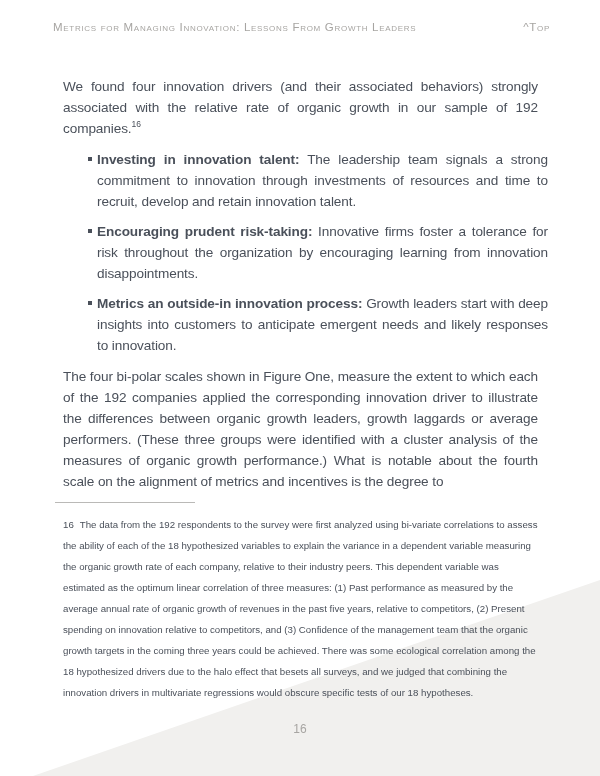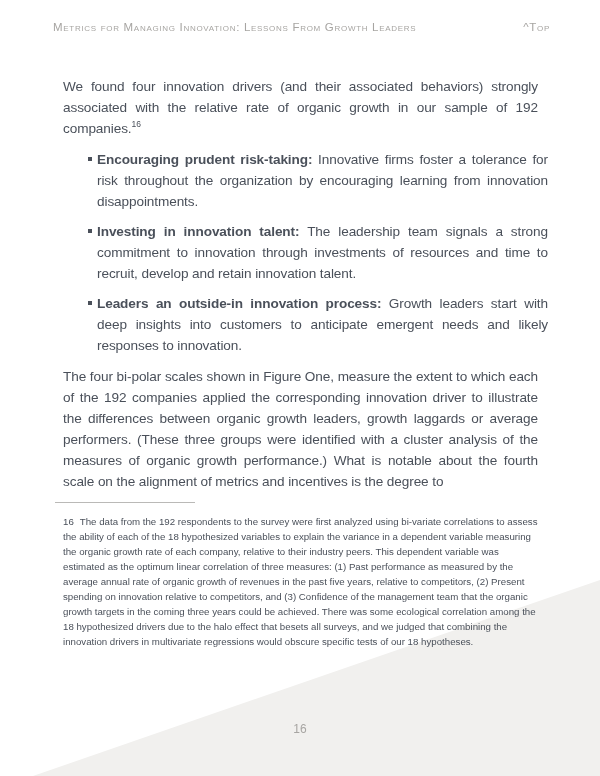--- a/index.html
+++ b/index.html
@@ -46,21 +46,21 @@
 
   .p2 { margin-top: 4px; }
 
   .divider {
     width: 140px; height: 0;
     border-top: 1px solid var(--divider, #bab9b7);
     margin: 9px 0 11px 2px;
   }
 
   .footnote {
-    font-size: 9.7px; line-height: 15px; letter-spacing: 0;
+    font-size: 9.7px; line-height: 21px; letter-spacing: 0;
     text-align: left !important;
     color: var(--body-text, #4a505a);
     position: relative; z-index: 1;
   }
   .fn-num { margin-right: 6px; }
 
   .page-number {
     position: absolute; top: 722px; left: 0; width: 100%;
     text-align: center; font-size: 12px;
     color: var(--muted-text, #a7a5a2); z-index: 1;
@@ -78,31 +78,31 @@
     <a class="top-link">^Top</a>
   </div>
 
   <div class="content">
 
     <p class="intro"><span>We found four innovation drivers (and their associated behaviors) strongly associated with the relative rate of organic growth in our sample of 192 companies.</span><sup class="fn-ref">16</sup></p>
 
     <ul class="bullets">
       <li>
         <span class="bullet-marker"></span>
+        <span class="lead">Investing in innovation talent:</span>
+        <span>The leadership team signals a strong commitment to innovation through investments of resources and time to recruit, develop and retain innovation talent.</span>
+      </li>
+      <li>
+        <span class="bullet-marker"></span>
         <span class="lead">Encouraging prudent risk-taking:</span>
         <span>Innovative firms foster a tolerance for risk throughout the organization by encouraging learning from innovation disappointments.</span>
       </li>
       <li>
         <span class="bullet-marker"></span>
-        <span class="lead">Investing in innovation talent:</span>
-        <span>The leadership team signals a strong commitment to innovation through investments of resources and time to recruit, develop and retain innovation talent.</span>
-      </li>
-      <li>
-        <span class="bullet-marker"></span>
-        <span class="lead">Leaders an outside-in innovation process:</span>
+        <span class="lead">Metrics an outside-in innovation process:</span>
         <span>Growth leaders start with deep insights into customers to anticipate emergent needs and likely responses to innovation.</span>
       </li>
     </ul>
 
     <p class="p2">The four bi-polar scales shown in Figure One, measure the extent to which each of the 192 companies applied the corresponding innovation driver to illustrate the differences between organic growth leaders, growth laggards or average performers. (These three groups were identified with a cluster analysis of the measures of organic growth performance.) What is notable about the fourth scale on the alignment of metrics and incentives is the degree to</p>
 
     <div class="divider"></div>
 
     <p class="footnote">
       <span class="fn-num">16</span><span>The data from the 192 respondents to the survey were first analyzed using bi-variate correlations to assess the ability of each of the 18 hypothesized variables to explain the variance in a dependent variable measuring the organic growth rate of each company, relative to their industry peers. This dependent variable was estimated as the optimum linear correlation of three measures: (1) Past performance as measured by the average annual rate of organic growth of revenues in the past five years, relative to competitors, (2) Present spending on innovation relative to competitors, and (3) Confidence of the management team that the organic growth targets in the coming three years could be achieved. There was some ecological correlation among the 18 hypothesized drivers due to the halo effect that besets all surveys, and we judged that combining the innovation drivers in multivariate regressions would obscure specific tests of our 18 hypotheses.</span>

